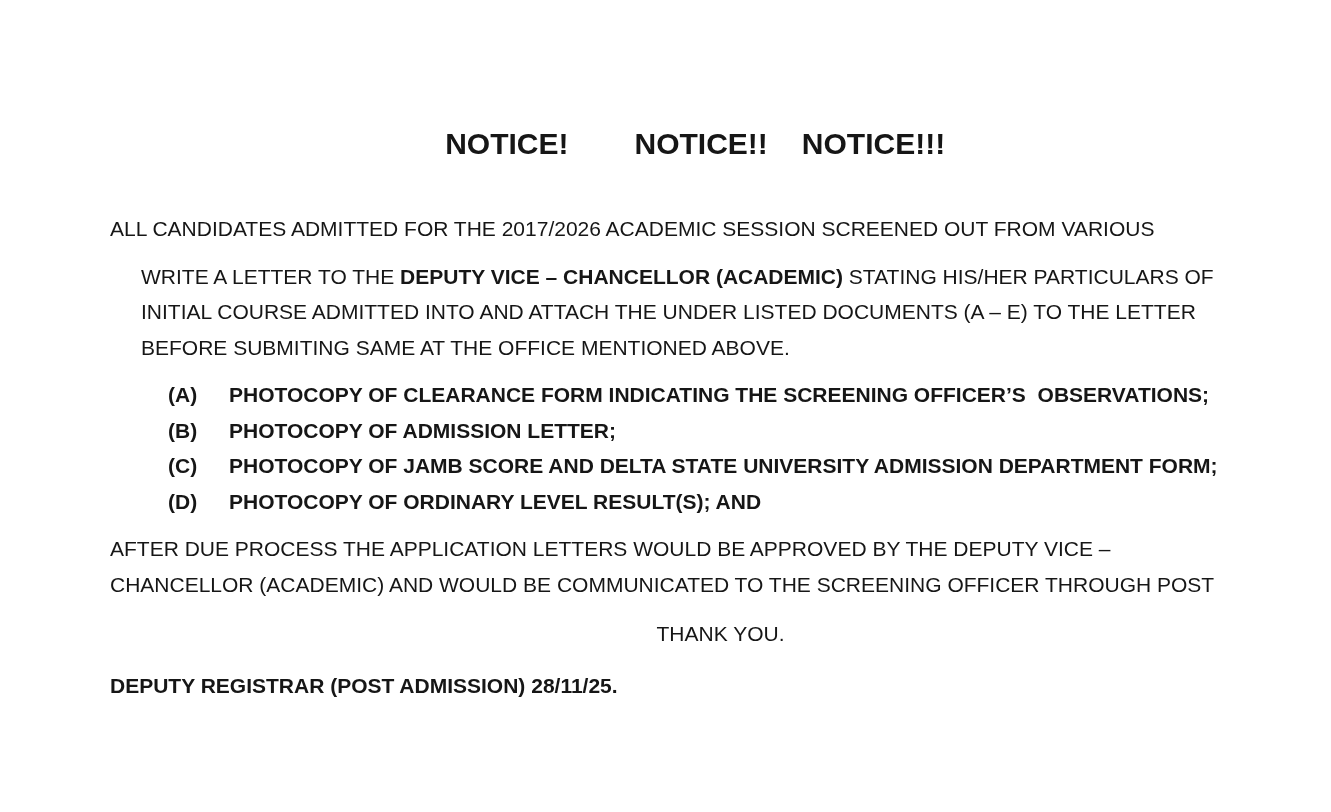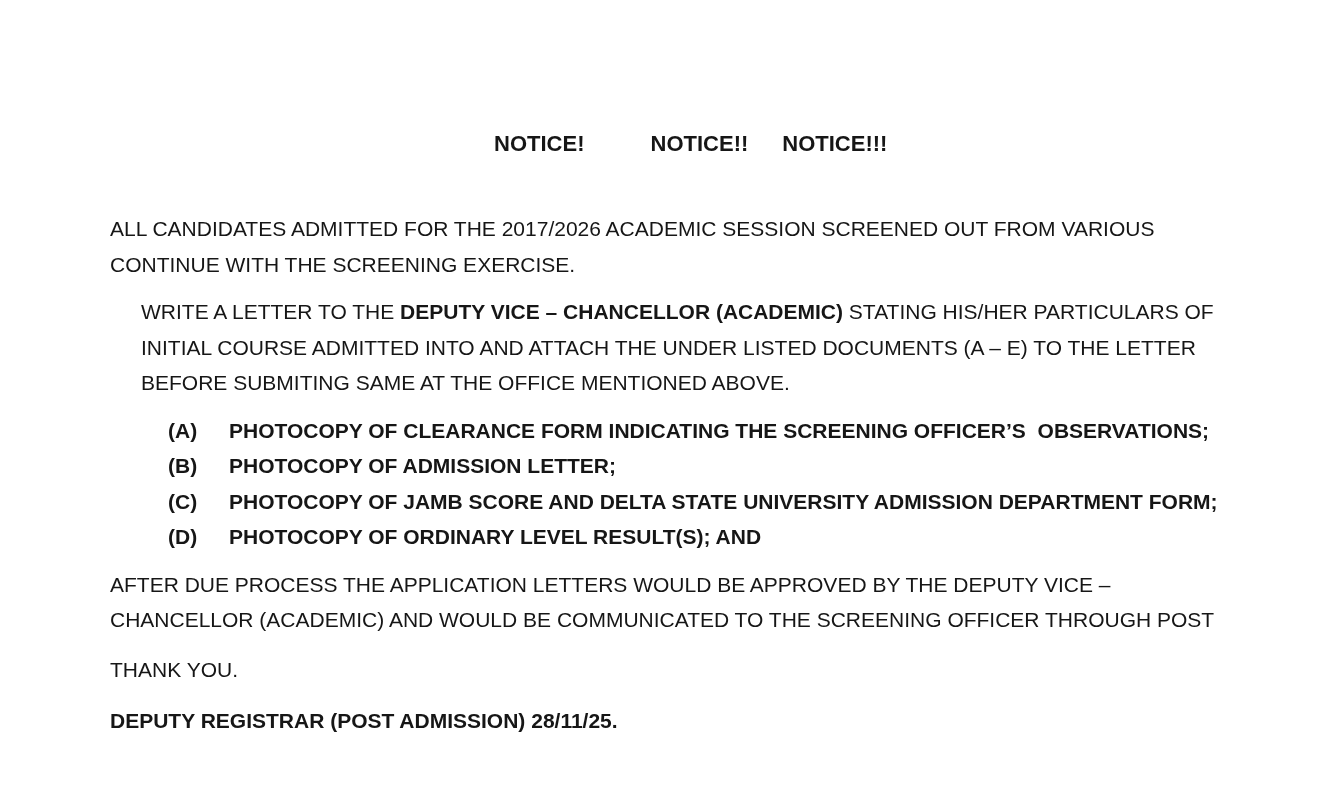--- a/index.html
+++ b/index.html
@@ -17,21 +17,21 @@
   }
   .doc {
     position: relative;
     width: 1331px;
     height: 812px;
   }
   .title {
     margin: 102px 0 0 26px;
     text-align: center;
     font-weight: bold;
-    font-size: 22px;
+    font-size: 30px;
     line-height: 28px;
     white-space: pre;
   }
   .title .gap-lg { margin-left: 66px; }
   .title .gap-sm { margin-left: 34px; }
   .para {
     margin: 12px 0 0 110px;
   }
   .para.first {
     margin-top: 25px;
@@ -52,41 +52,41 @@
     white-space: pre;
   }
   .li-marker {
     display: inline-block;
     width: 61px;
   }
   .thanks {
     margin: 14px 0 16px 110px;
     line-height: 35.5px;
     white-space: pre;
+    text-align: center;
   }
   .signoff {
     margin: 13px 0 0 110px;
     line-height: 35.5px;
     font-weight: bold;
     white-space: pre;
   }
   b { font-weight: bold; }
 </style>
 </head>
 <body>
 
 <div class="doc">
 
   <div class="title">
     <span>NOTICE!</span><span class="gap-lg">NOTICE!!</span><span class="gap-sm">NOTICE!!!</span>
   </div>
 
   <div class="para first">
       <div class="line"><span>ALL CANDIDATES ADMITTED FOR THE 2017/2026 ACADEMIC SESSION SCREENED OUT FROM VARIOUS</span></div>
-      <div class="line"><span>CONTINUE WITH THE SCREENING EXERCISE.</span></div>
     </div>
 
   <div class="para indented">
       <div class="line"><span>WRITE A LETTER TO THE </span><b>DEPUTY VICE – CHANCELLOR (ACADEMIC)</b><span> STATING HIS/HER PARTICULARS OF</span></div>
       <div class="line"><span>INITIAL COURSE ADMITTED INTO AND ATTACH THE UNDER LISTED DOCUMENTS (A – E) TO THE LETTER</span></div>
       <div class="line"><span>BEFORE SUBMITING SAME AT THE OFFICE MENTIONED ABOVE.</span></div>
     </div>
 
   <div class="doc-list">
       <div class="li-row"><span class="li-marker">(A)</span><span class="li-text">PHOTOCOPY OF CLEARANCE FORM INDICATING THE SCREENING OFFICER’S  OBSERVATIONS;</span></div>

